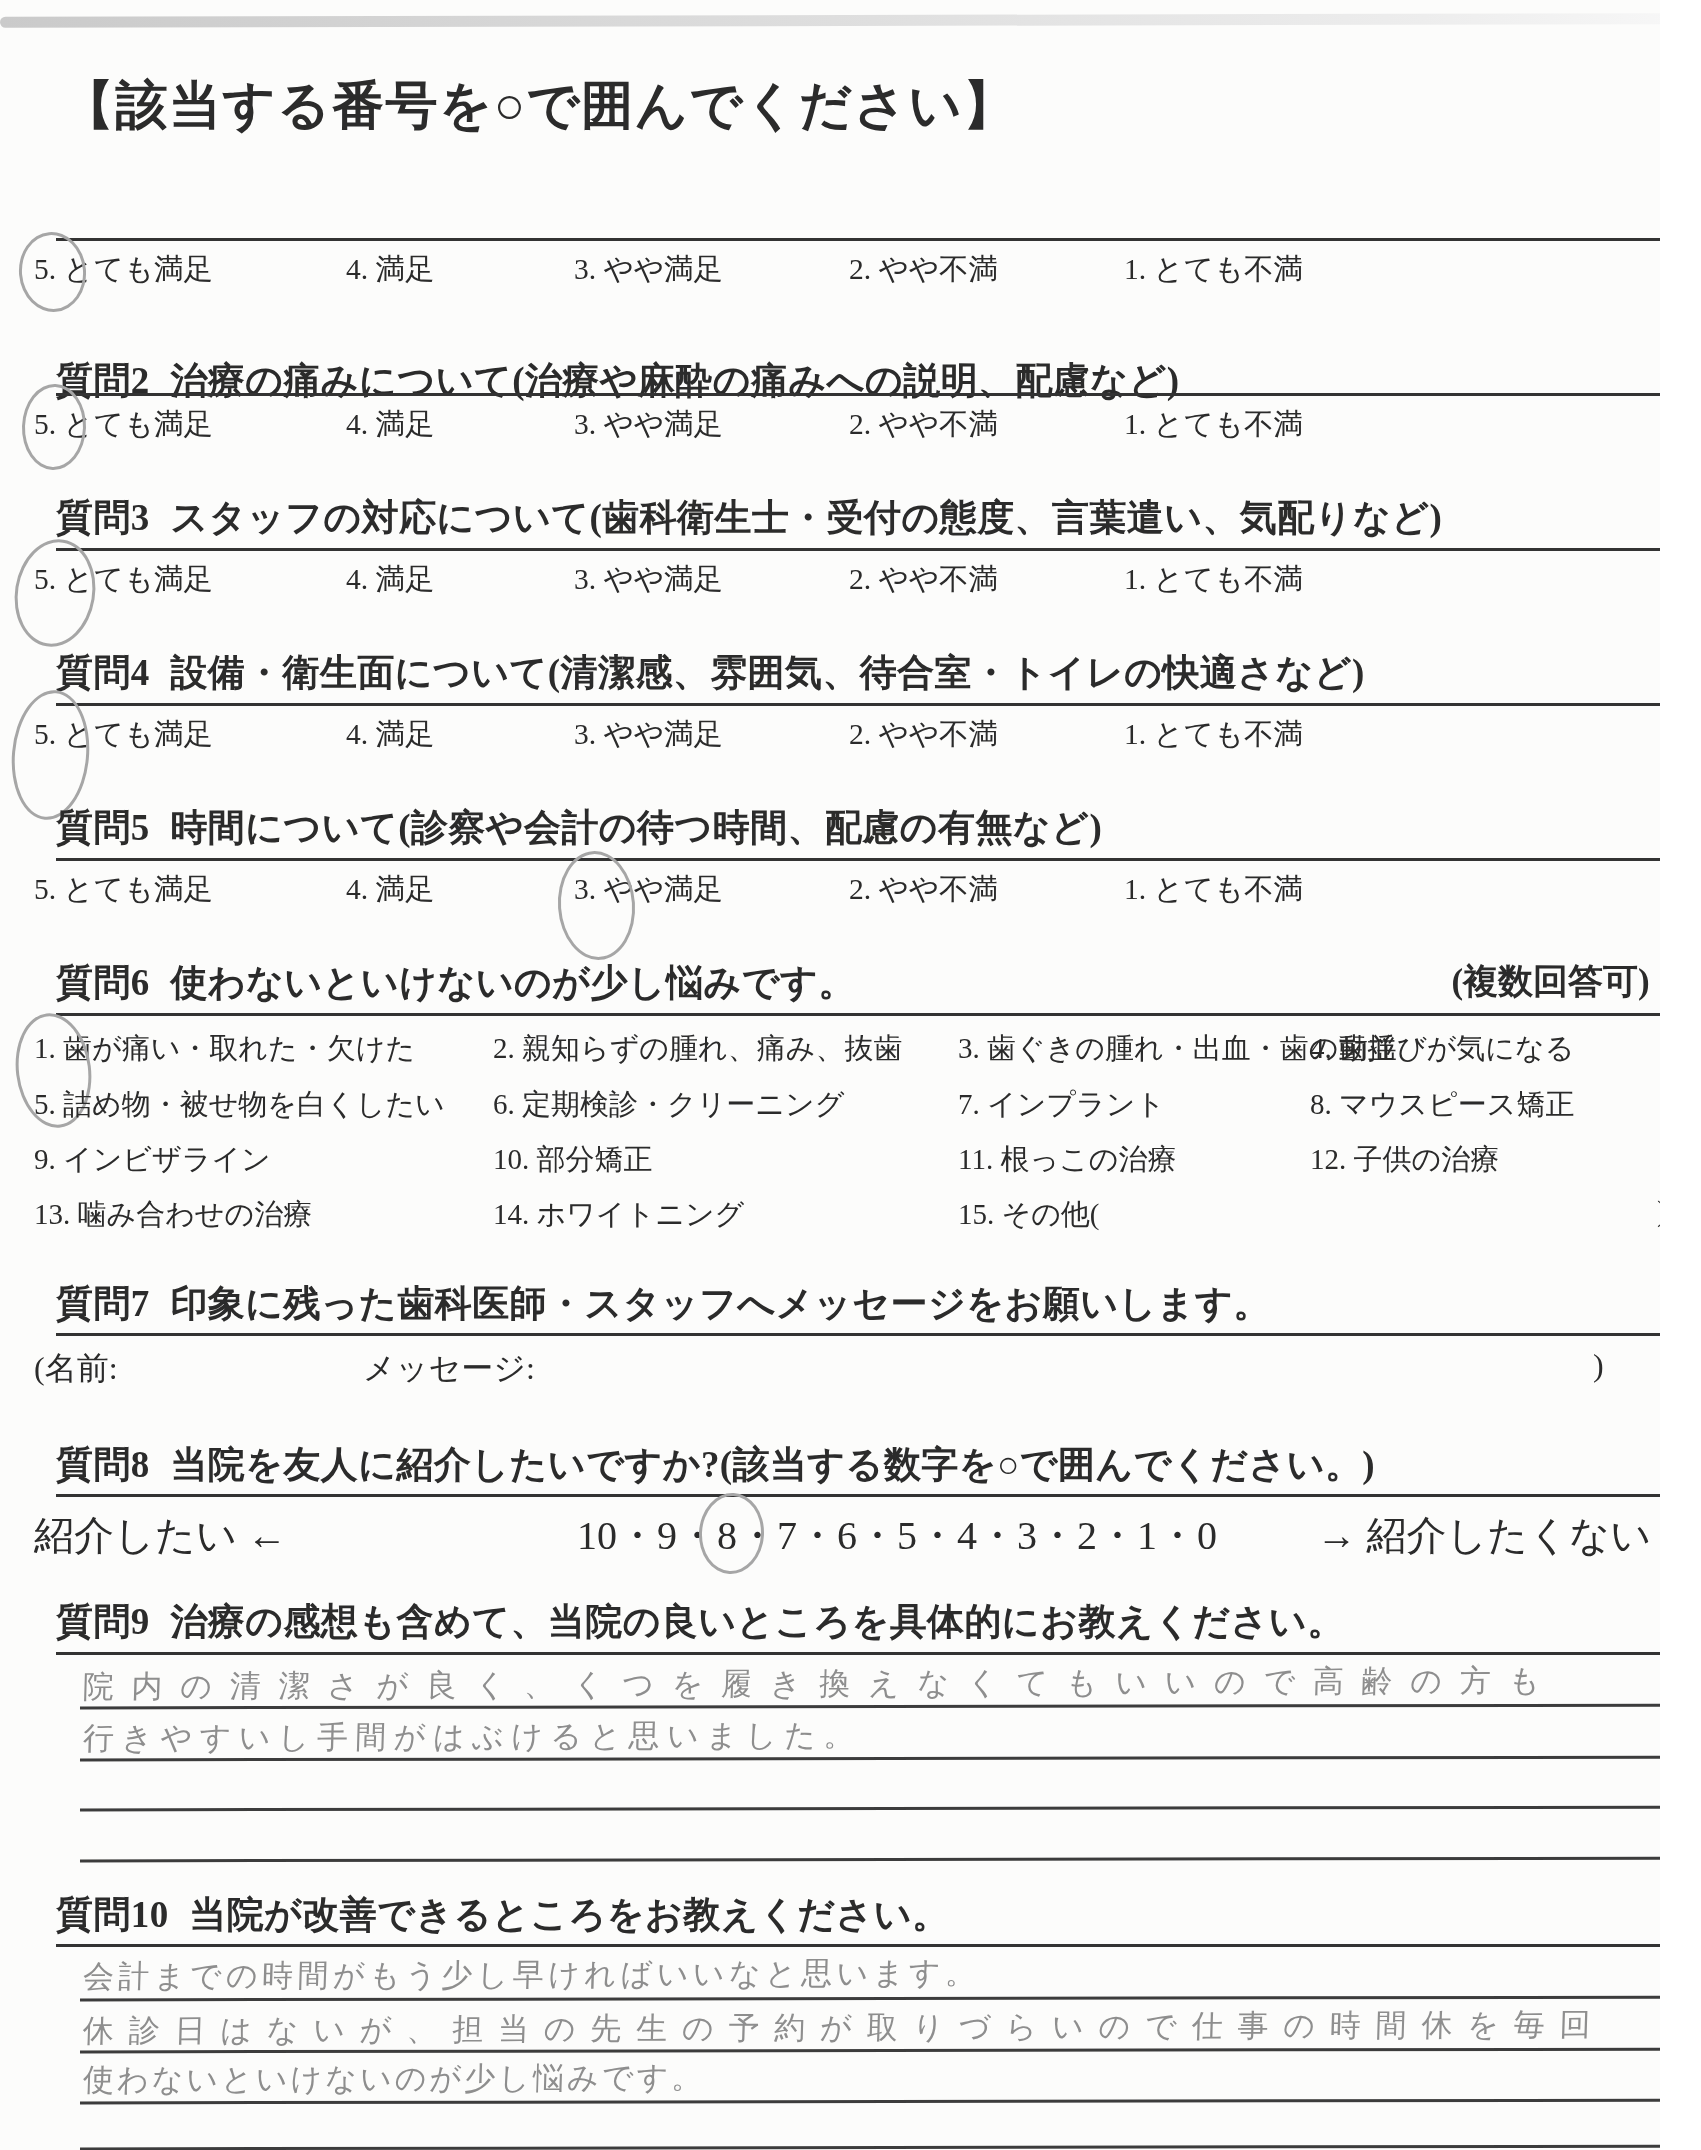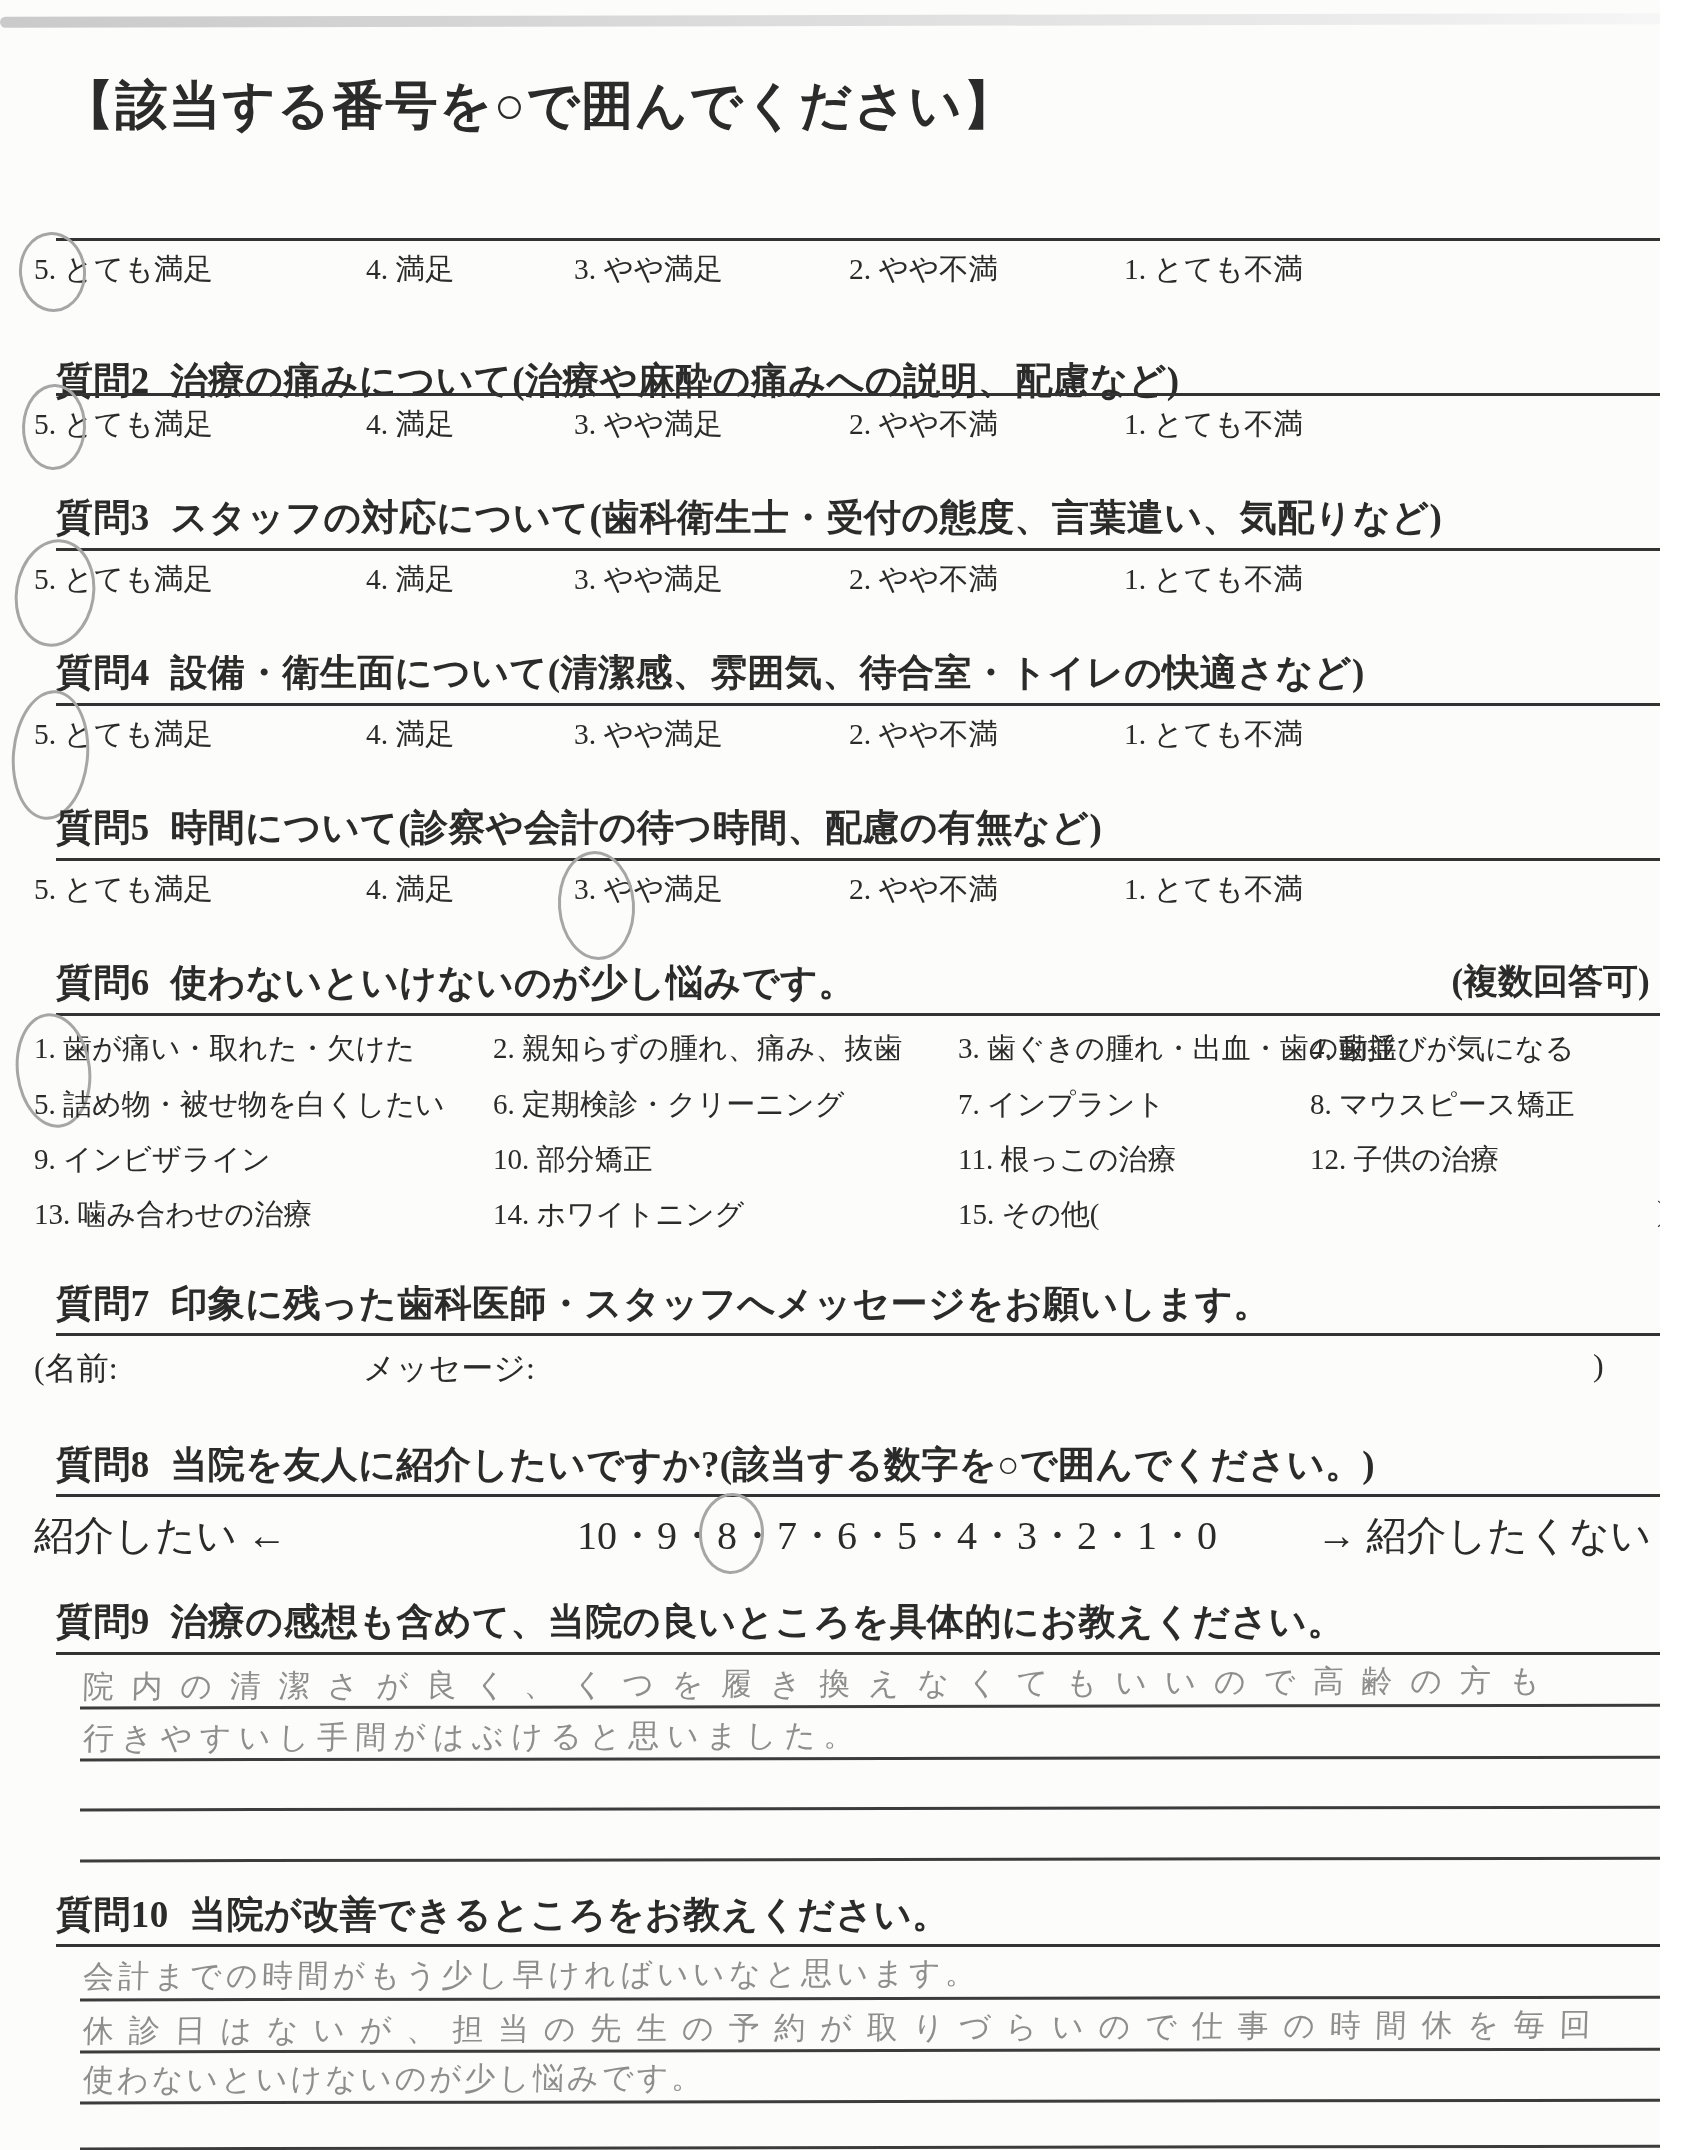--- a/index.html
+++ b/index.html
@@ -19,21 +19,21 @@
   .q-head{
     position:absolute;left:56px;font-size:37px;font-weight:600;
     letter-spacing:0.4px;white-space:nowrap;
   }
   .q-head .num{margin-right:20.7px;}
   .q-note{position:absolute;right:10.3px;font-size:35px;font-weight:600;white-space:nowrap;}
   .hr{position:absolute;left:56px;width:1636px;border-top:3.7px solid #333;}
   .wline{position:absolute;left:80px;width:1610px;border-top:3px solid #3c3c3c;transform:rotate(-0.1deg);}
   .optrow{position:absolute;left:0;width:100%;height:46px;font-size:29.5px;}
   .opt{position:absolute;white-space:nowrap;}
-  .pos1{left:34px}.pos2{left:366px}.pos3{left:574px}.pos4{left:849px}.pos5{left:1124px}
+  .pos1{left:34px}.pos2{left:346px}.pos3{left:574px}.pos4{left:849px}.pos5{left:1124px}
   .gcell{position:absolute;white-space:nowrap;font-size:29px;}
   .gc1{left:34px}.gc2{left:493px}.gc3{left:958px}.gc4{left:1310px}
   .anchored{position:relative;display:inline-block;}
   .pen-circle{
     position:absolute;border:3px solid #a6a6a6;border-radius:50%;
     background:transparent;pointer-events:none;
   }
   .fields{position:absolute;left:0;width:100%;font-size:32px;}
   .fields .fl{position:absolute;white-space:nowrap;}
   .scale-row{position:absolute;left:0;width:100%;height:49px;font-size:40px;}

